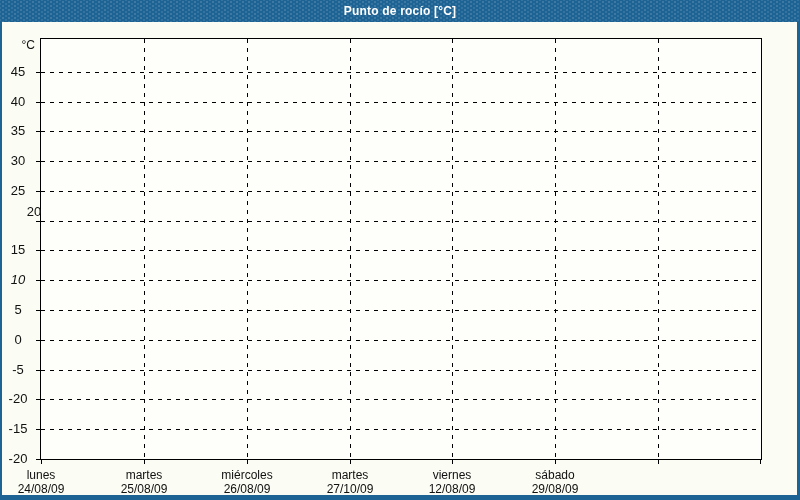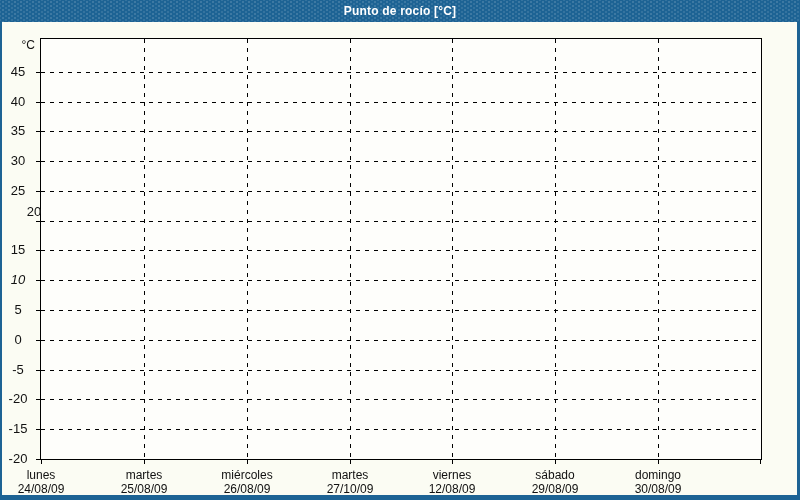--- a/index.html
+++ b/index.html
@@ -196,19 +196,15 @@
           <span class="day-date">27/10/09</span>
         </div>
         <div class="xlabel" style="left: 356px;">
           <span class="day-name">viernes</span>
           <span class="day-date">12/08/09</span>
         </div>
         <div class="xlabel" style="left: 459px;">
           <span class="day-name">sábado</span>
           <span class="day-date">29/08/09</span>
         </div>
-        <div class="xlabel" style="left: 562px;">
-          <span class="day-name">domingo</span>
-          <span class="day-date">30/08/09</span>
-        </div>
       </div>
   </div>
 </div>
 
 </body></html>

